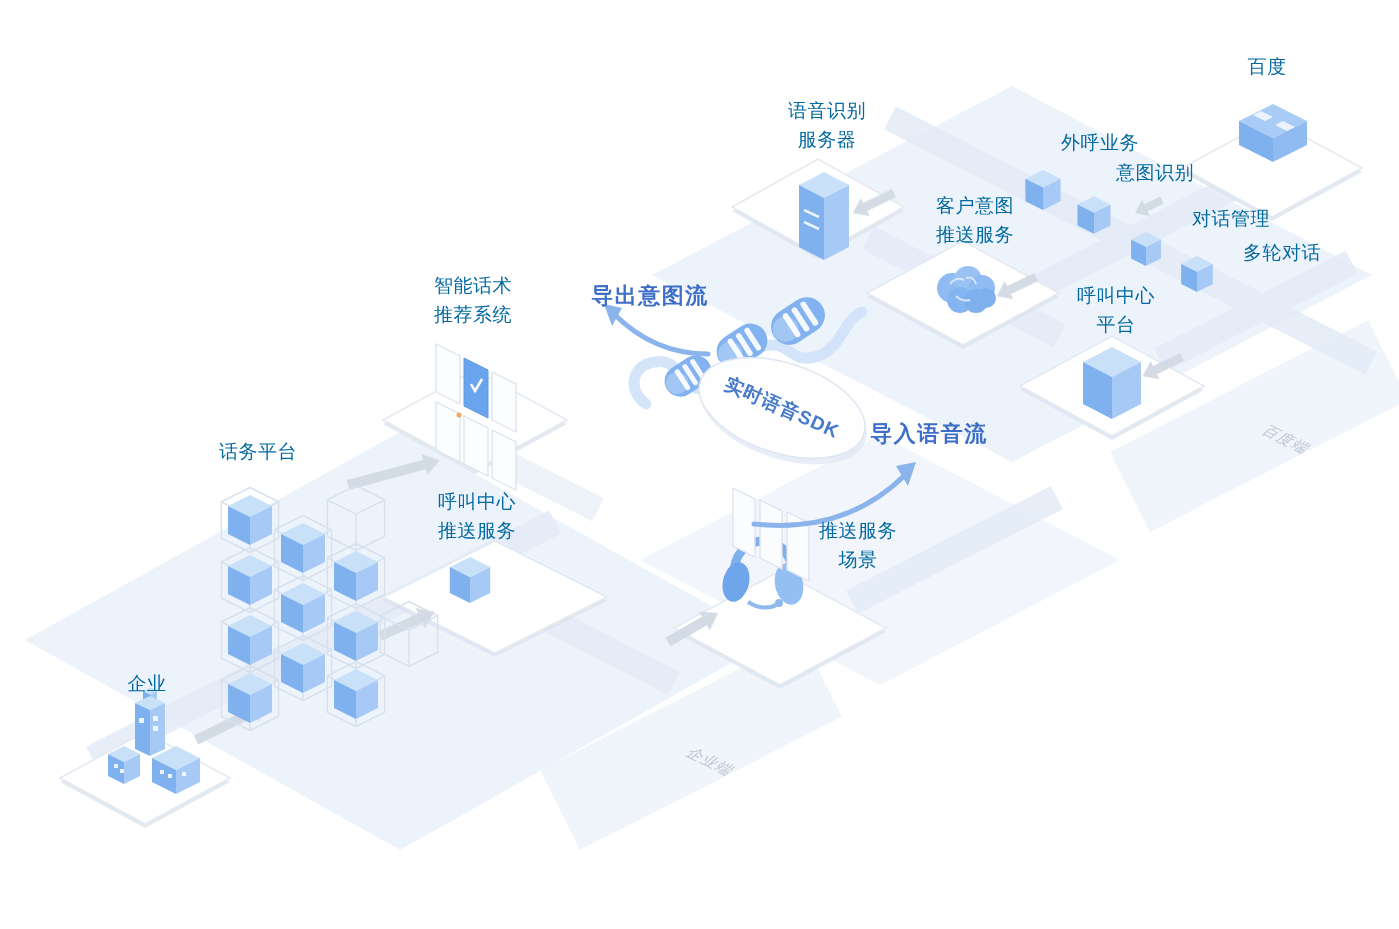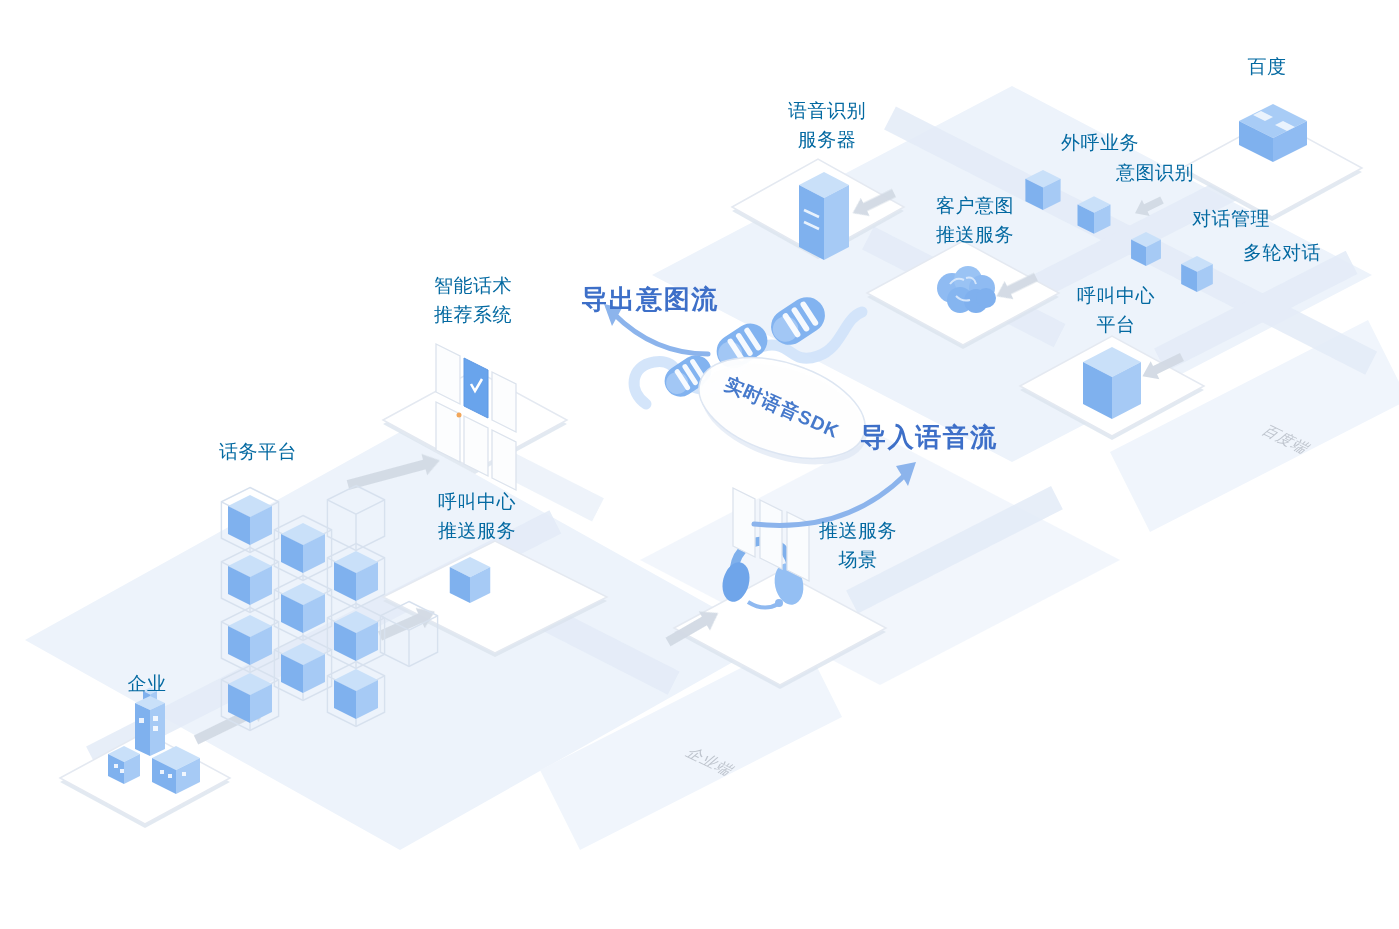--- a/index.html
+++ b/index.html
@@ -17,21 +17,21 @@
     text-align:center;
     font-size:19px;
     font-weight:500;
     color:#0369a1;
     line-height:1.55;
     white-space:pre-line;
     letter-spacing:.5px;
     z-index:5;
   }
   .flow{
-    font-size:26px;
+    font-size:22px;
     font-weight:700;
     color:#3D6FC8;
     letter-spacing:1.5px;
   }
   .sdk{
     position:absolute;
     font-size:19px;
     font-weight:700;
     color:#4679CB;
     transform:translate(-50%,-50%) rotate(24deg);

